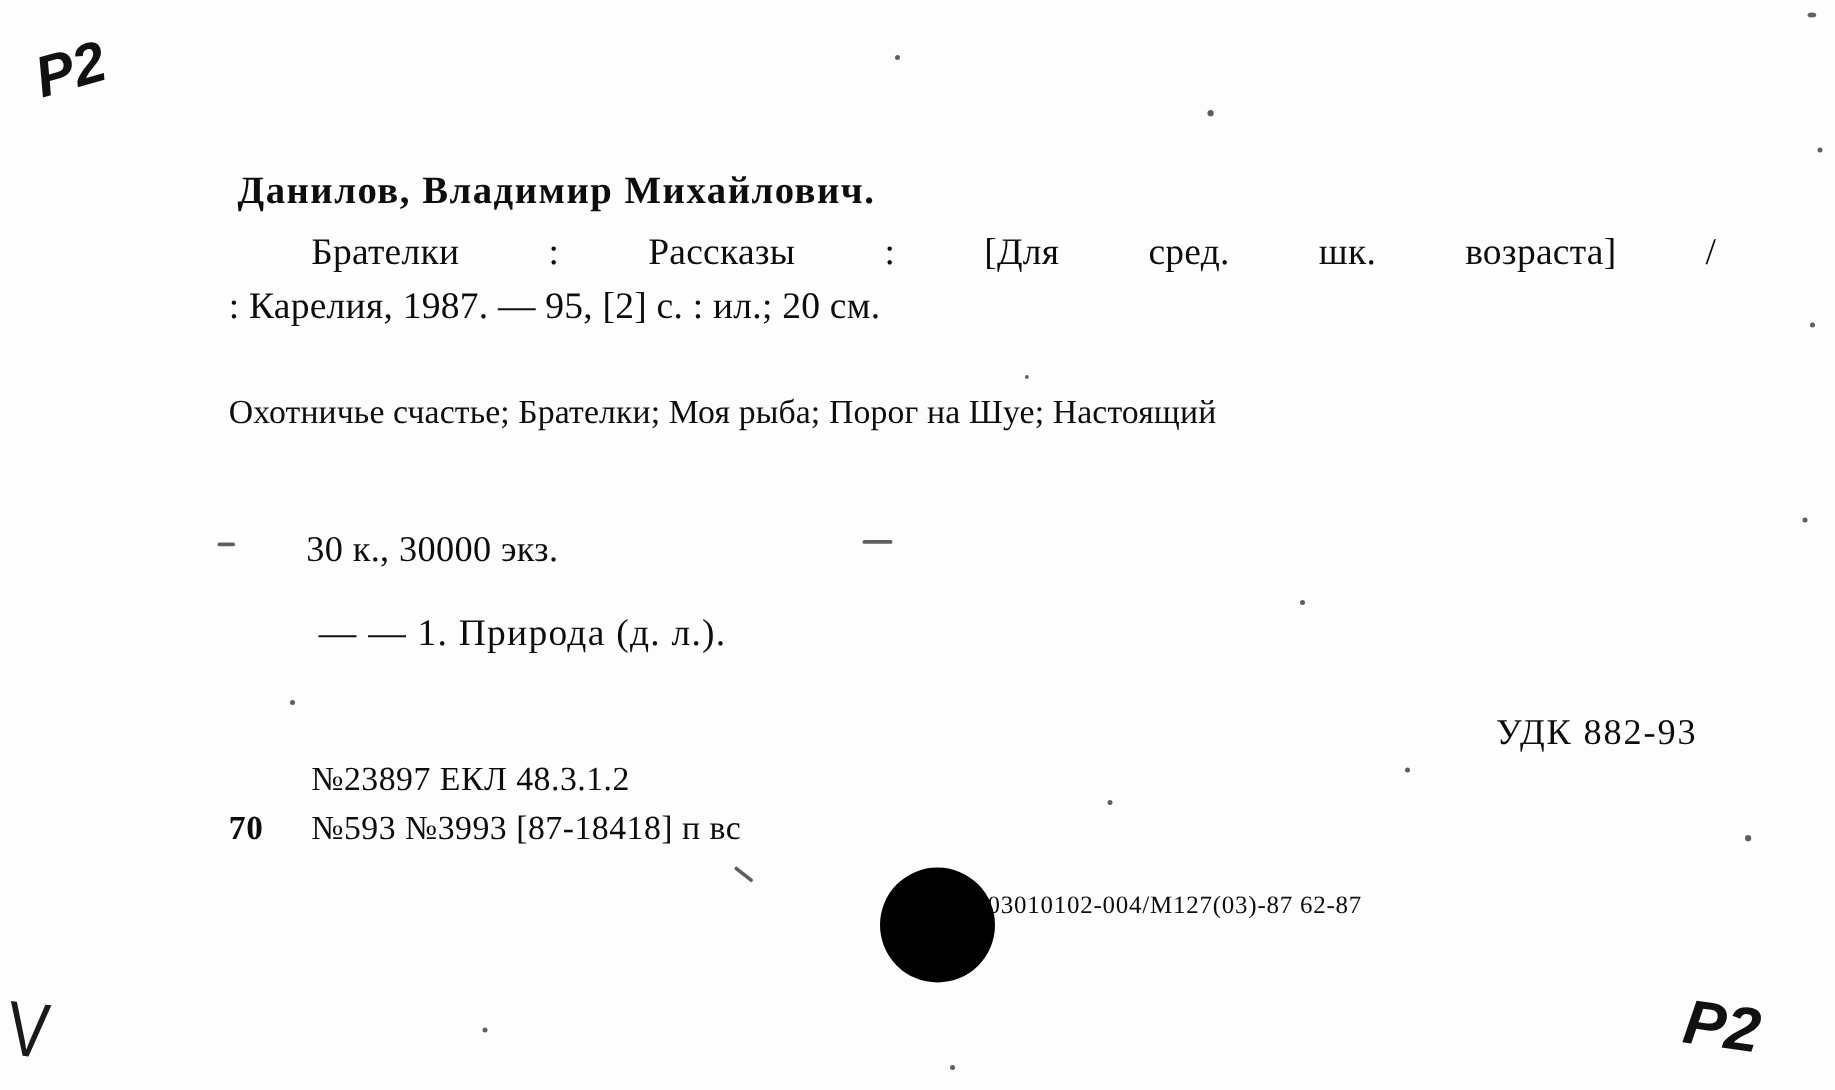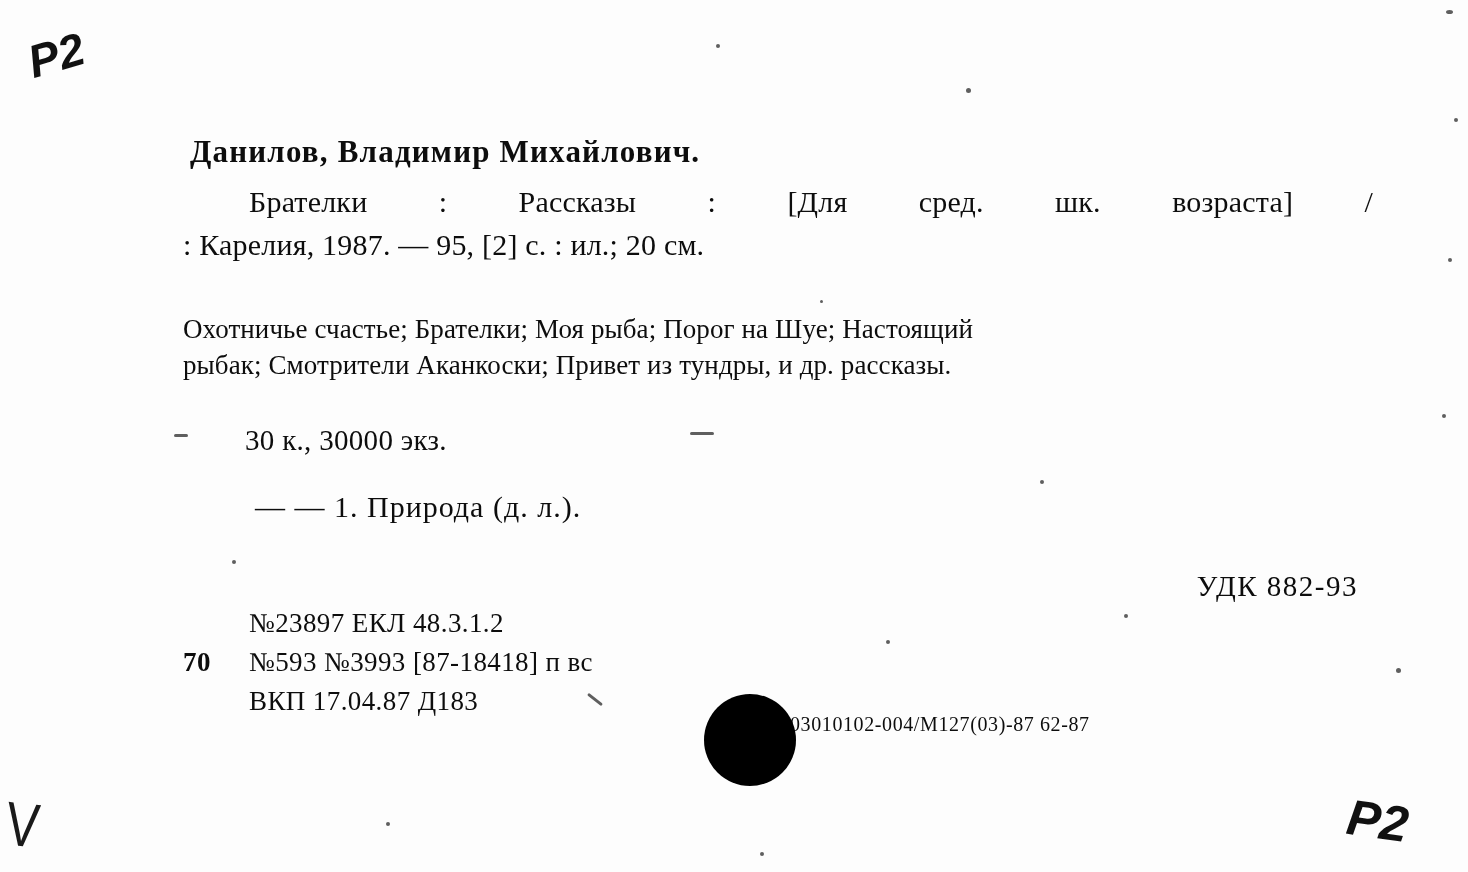--- a/index.html
+++ b/index.html
@@ -184,30 +184,29 @@
 
     <div class="author">Данилов, Владимир Михайлович.</div>
 
     <div class="body-block">
       <p class="line-just"><span class="indent"></span><span>Брателки : Рассказы : [Для сред. шк. возраста] /</span></p>
       <p>: Карелия, 1987. — 95, [2] с. : ил.; 20 см.</p>
     </div>
 
     <div class="contents">
       <p>Охотничье счастье; Брателки; Моя рыба; Порог на Шуе; Настоящий</p>
-      <p>рыбак; Смотрители Аканкоски; Привет из тундры, и др. рассказы.</p>
     </div>
 
     <div class="price"><span class="c-ind"></span><span>30 к., 30000 экз.</span></div>
 
     <div class="subject">— — 1. Природа (д. л.).</div>
 
     <div class="udk">УДК   882-93</div>
 
-    <div class="codes"><span class="lead blank"></span><span>№23897 ЕКЛ 48.3.1.2</span><br><span class="lead">70</span><span>№593 №3993 [87-18418] п вс</span><br><span class="lead blank"></span><span>ВКП 17.04.87 Д183</span></div>
+    <div class="codes"><span class="lead blank"></span><span>№23897 ЕКЛ 48.3.1.2</span><br><span class="lead">70</span><span>№593 №3993 [87-18418] п вс</span><br><span class="lead blank"></span></div>
 
     <div class="footer-code">03010102-004/М127(03)-87  62-87</div>
   </div>
 
   <div class="blob"></div>
 
   <div class="handmark" id="mark-tl">P2</div>
   <div class="handmark" id="mark-br">P2</div>
   <div class="handmark" id="mark-check">V</div>
 

